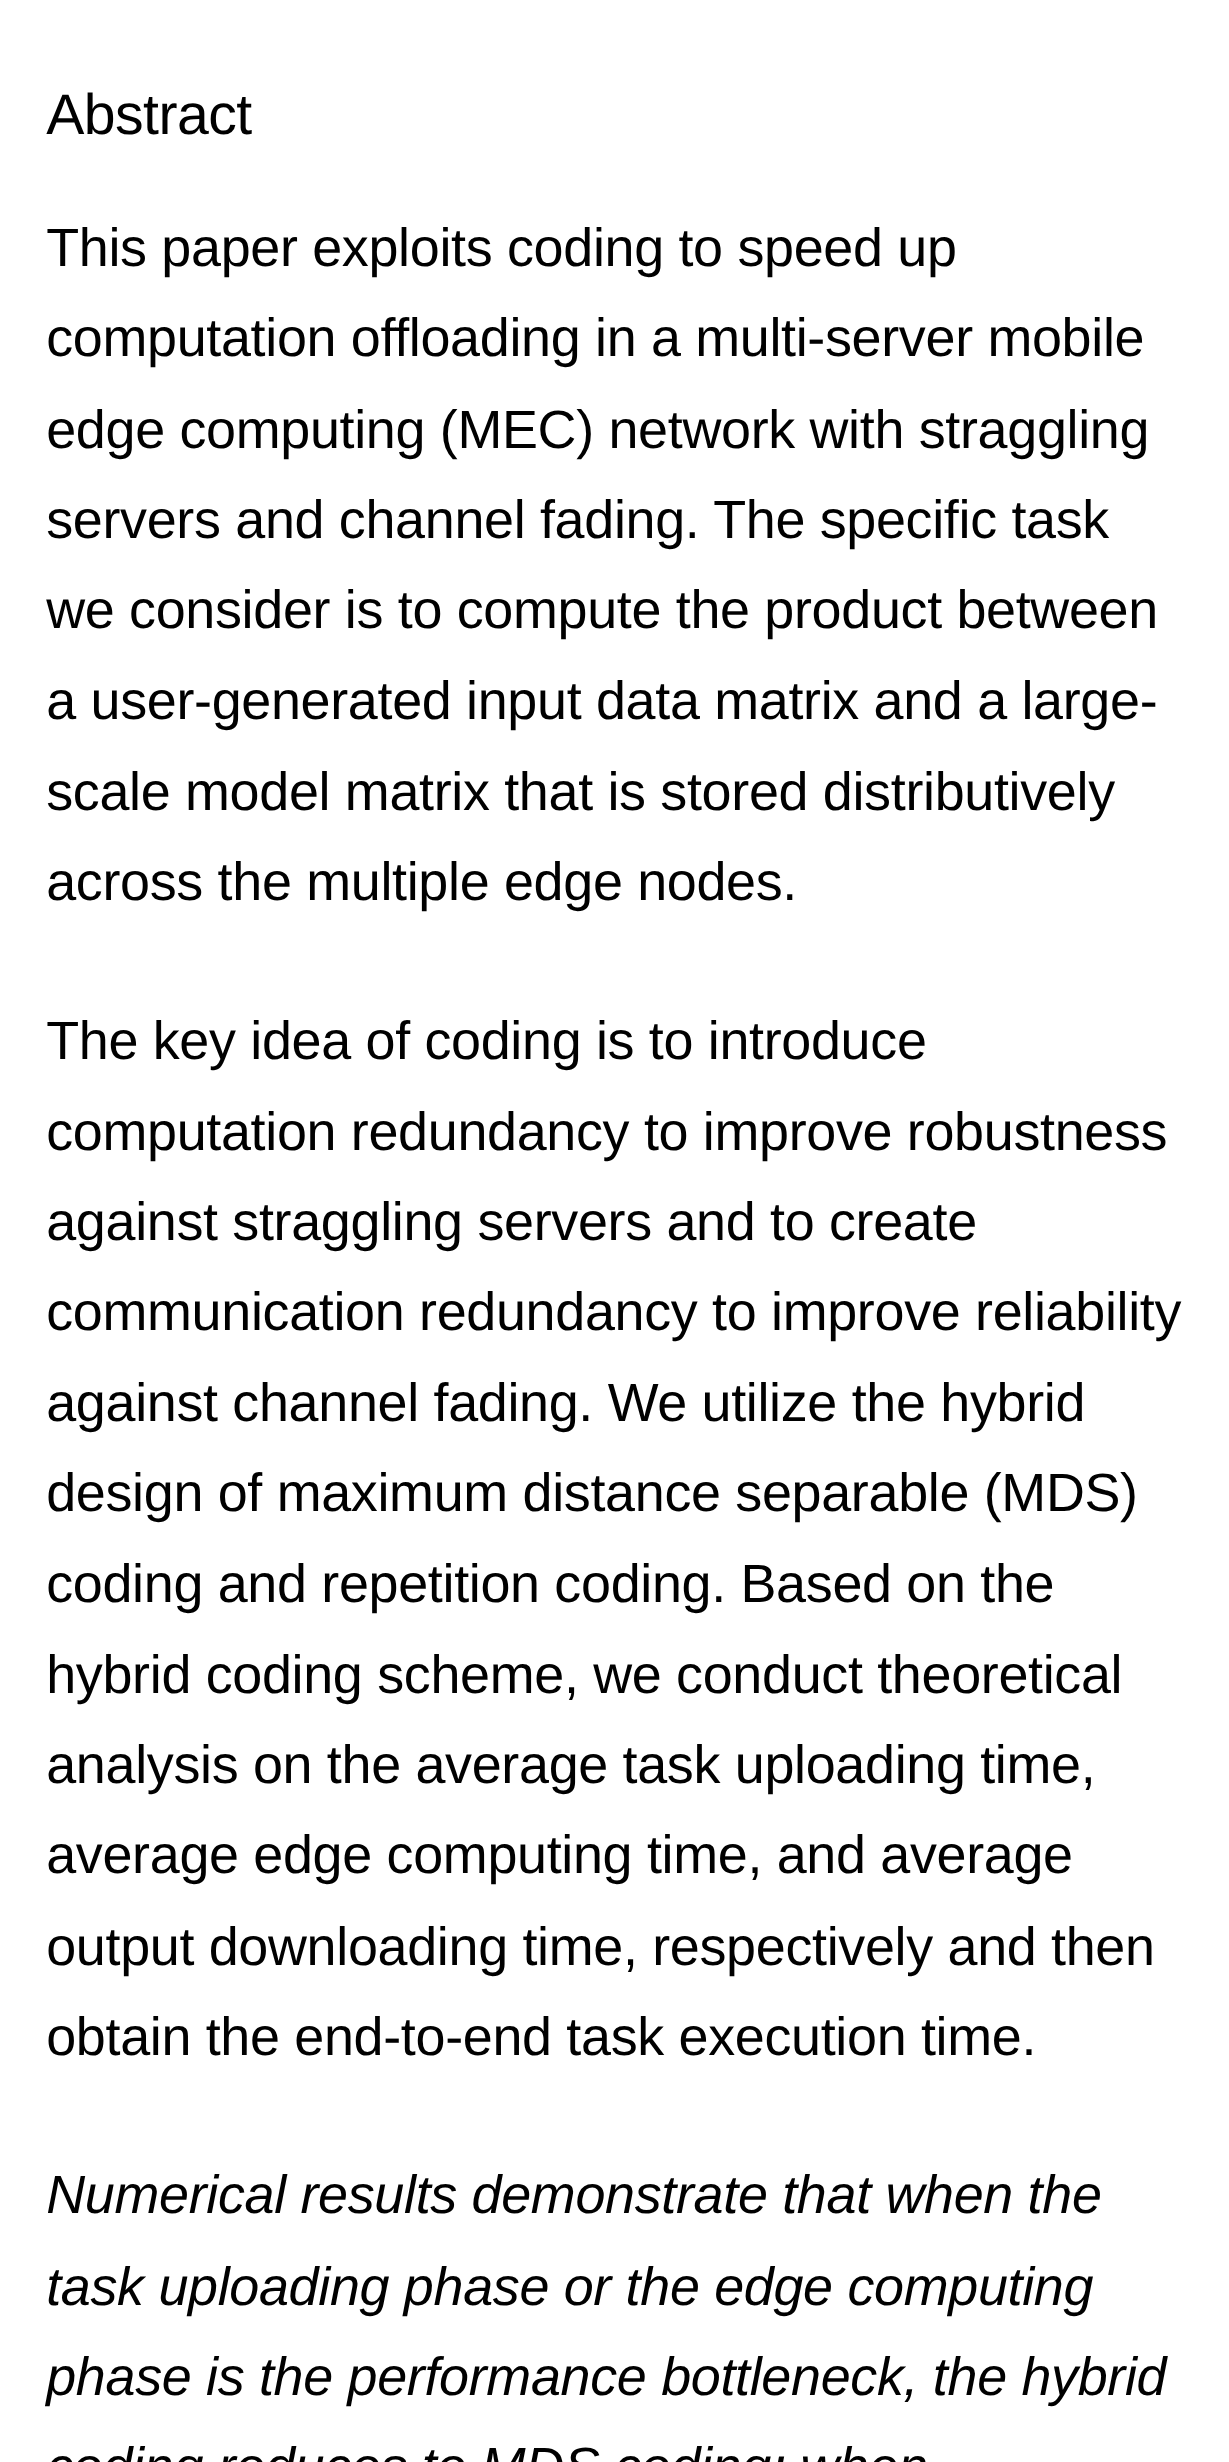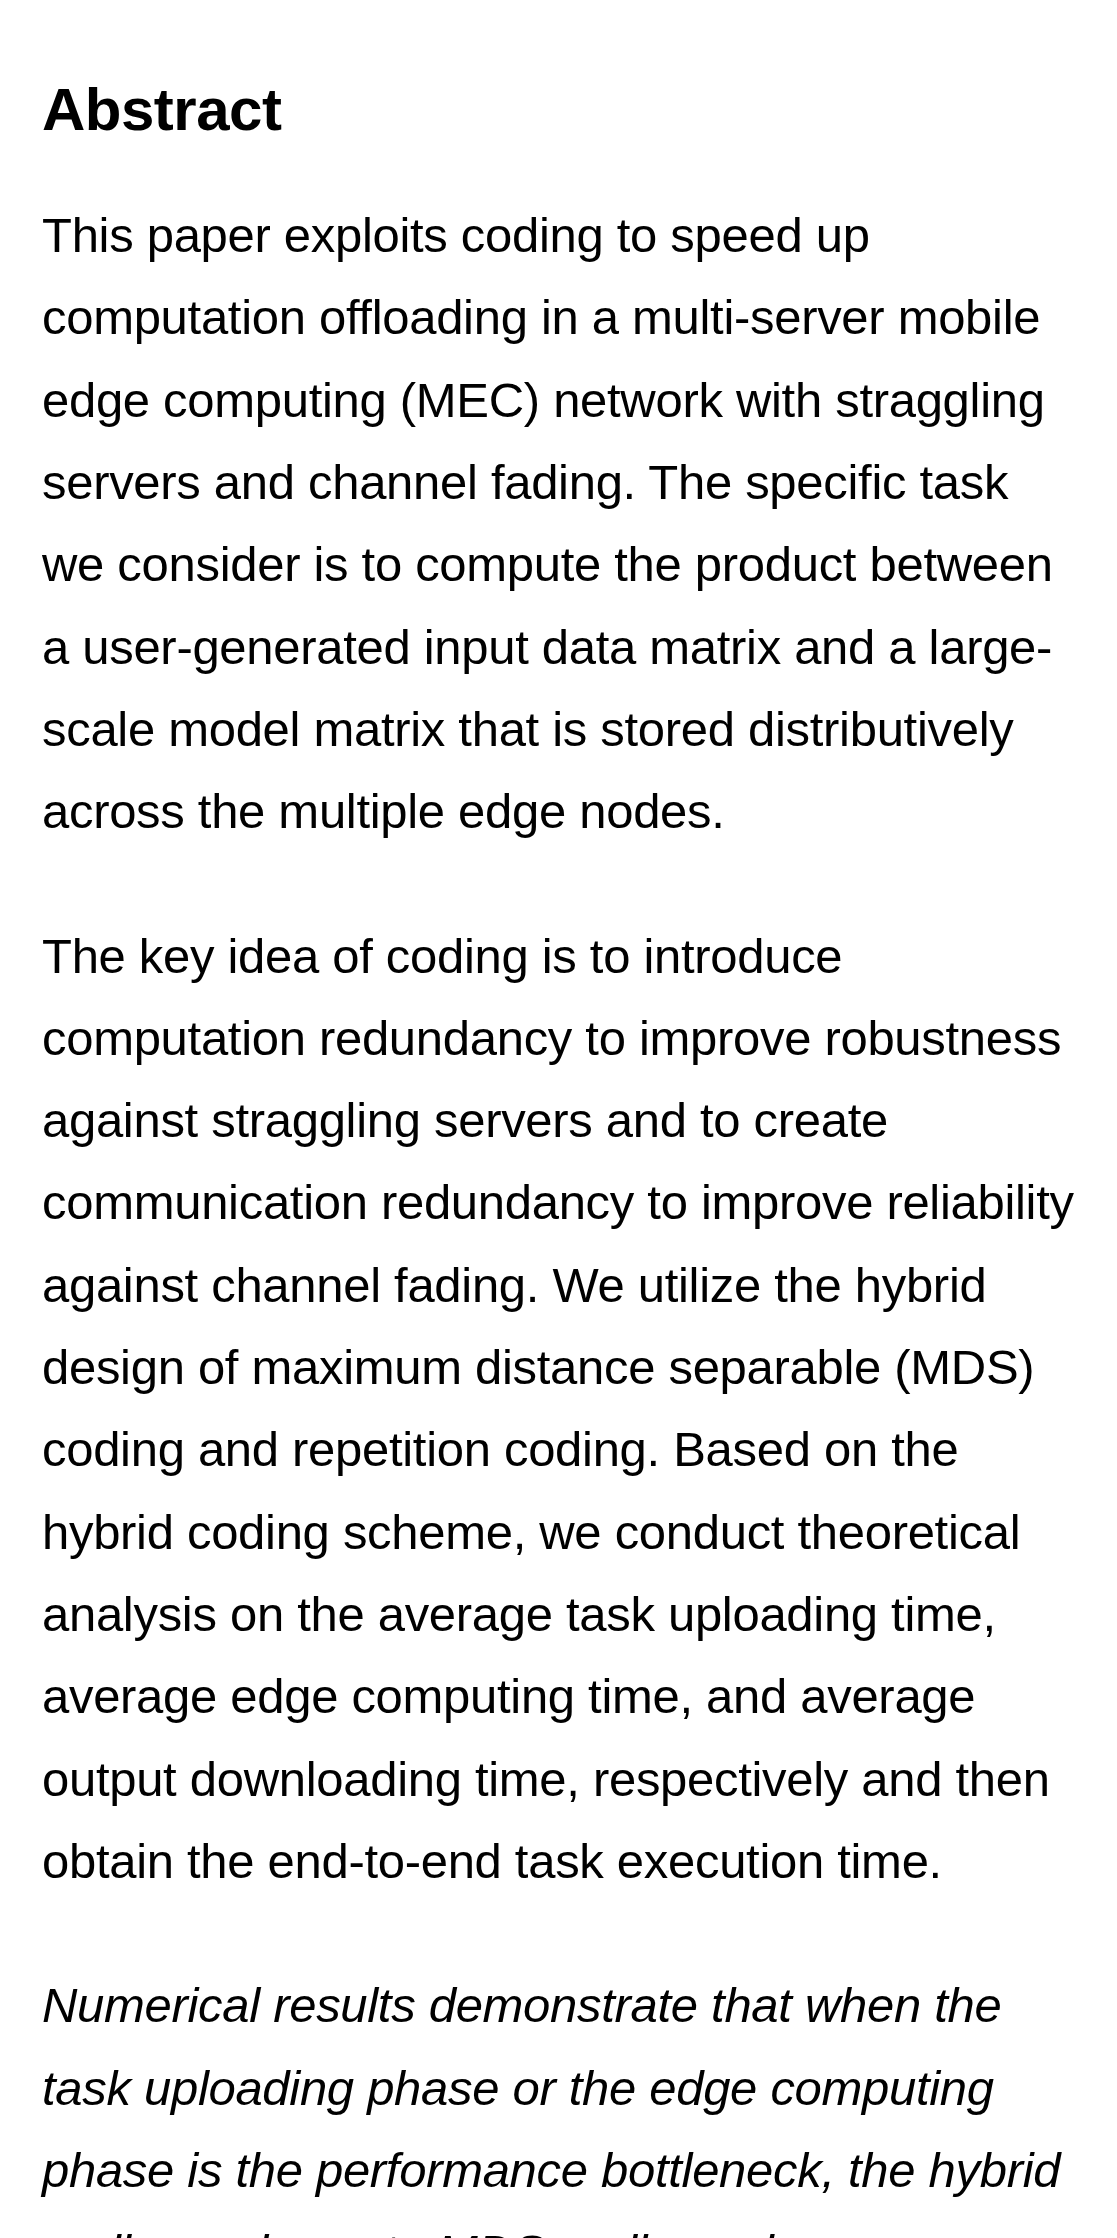--- a/index.html
+++ b/index.html
@@ -8,22 +8,22 @@
       box-sizing: border-box;
     }
     body {
       font-family: -apple-system, BlinkMacSystemFont, "Segoe UI", Helvetica, Arial, sans-serif;
       background: #ffffff;
       color: #000000;
       padding: 75px 42px 0 42px;
       width: 1117px;
     }
     .abstract-heading {
-      font-size: 60px;
-      font-weight: 700;
+      font-size: 52px;
+      font-weight: 400;
       margin-bottom: 50px;
       letter-spacing: -0.5px;
     }
     .abstract-paragraph {
       font-size: 49px;
       line-height: 1.68;
       font-weight: 400;
       margin-bottom: 62px;
       letter-spacing: -0.3px;
     }

